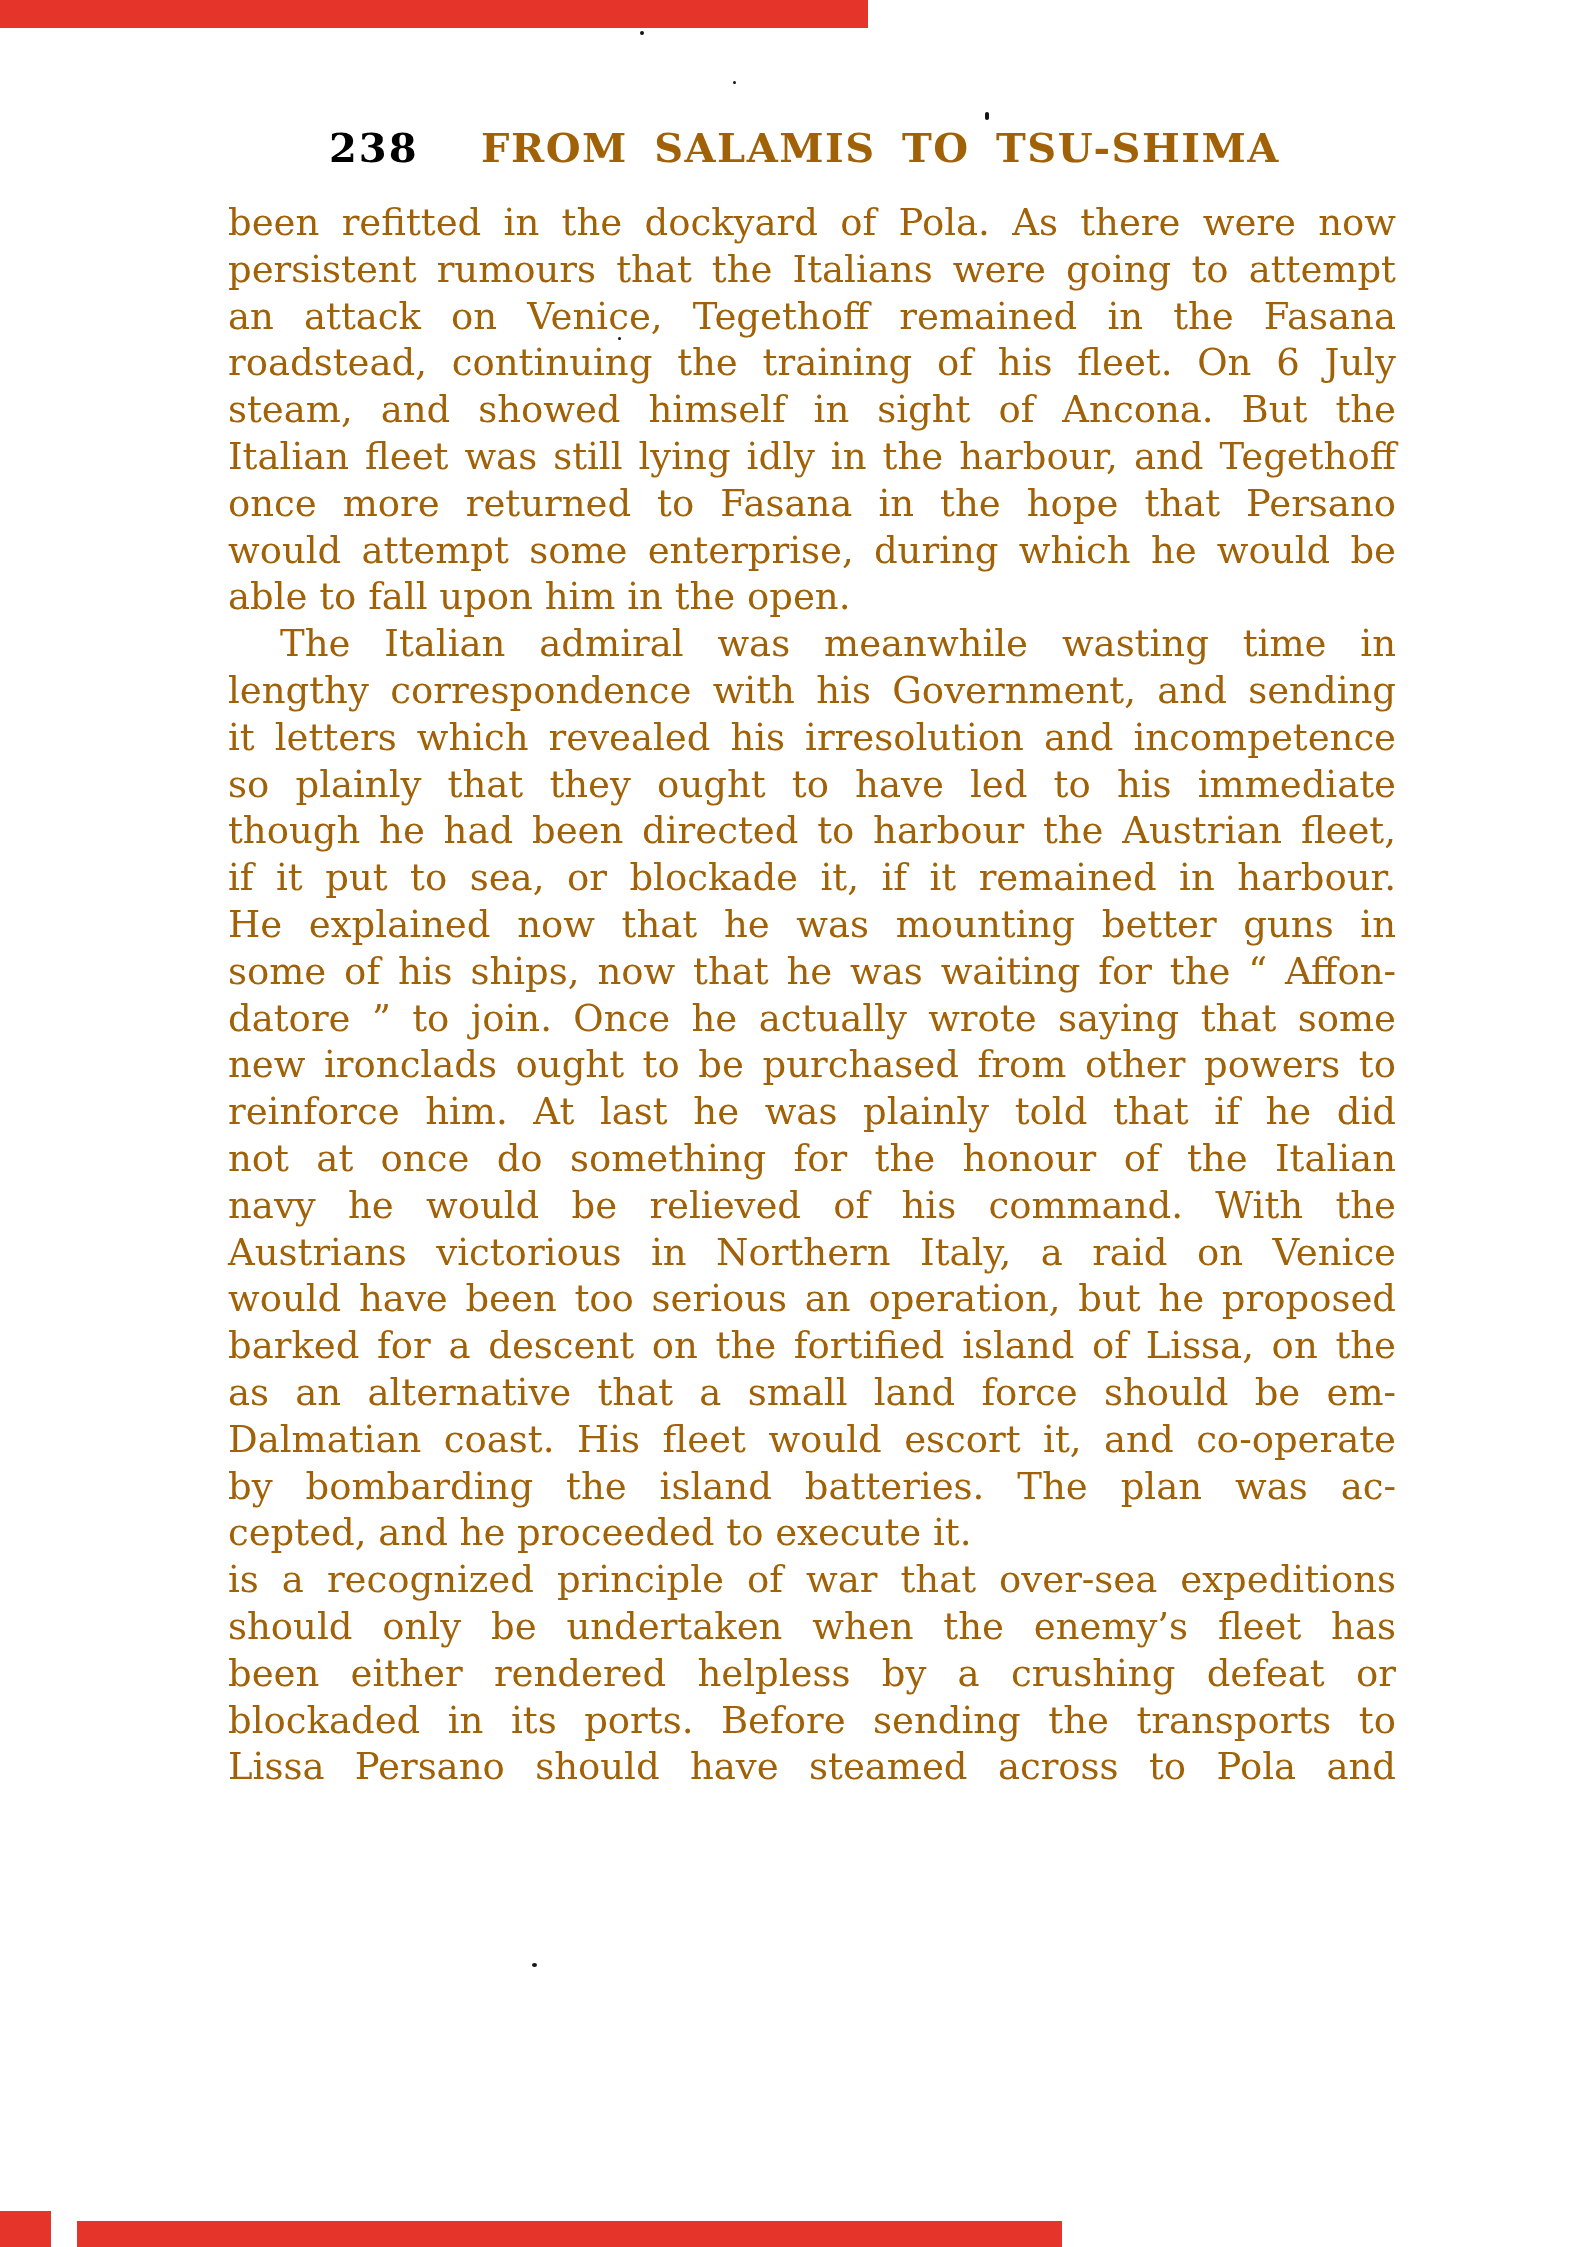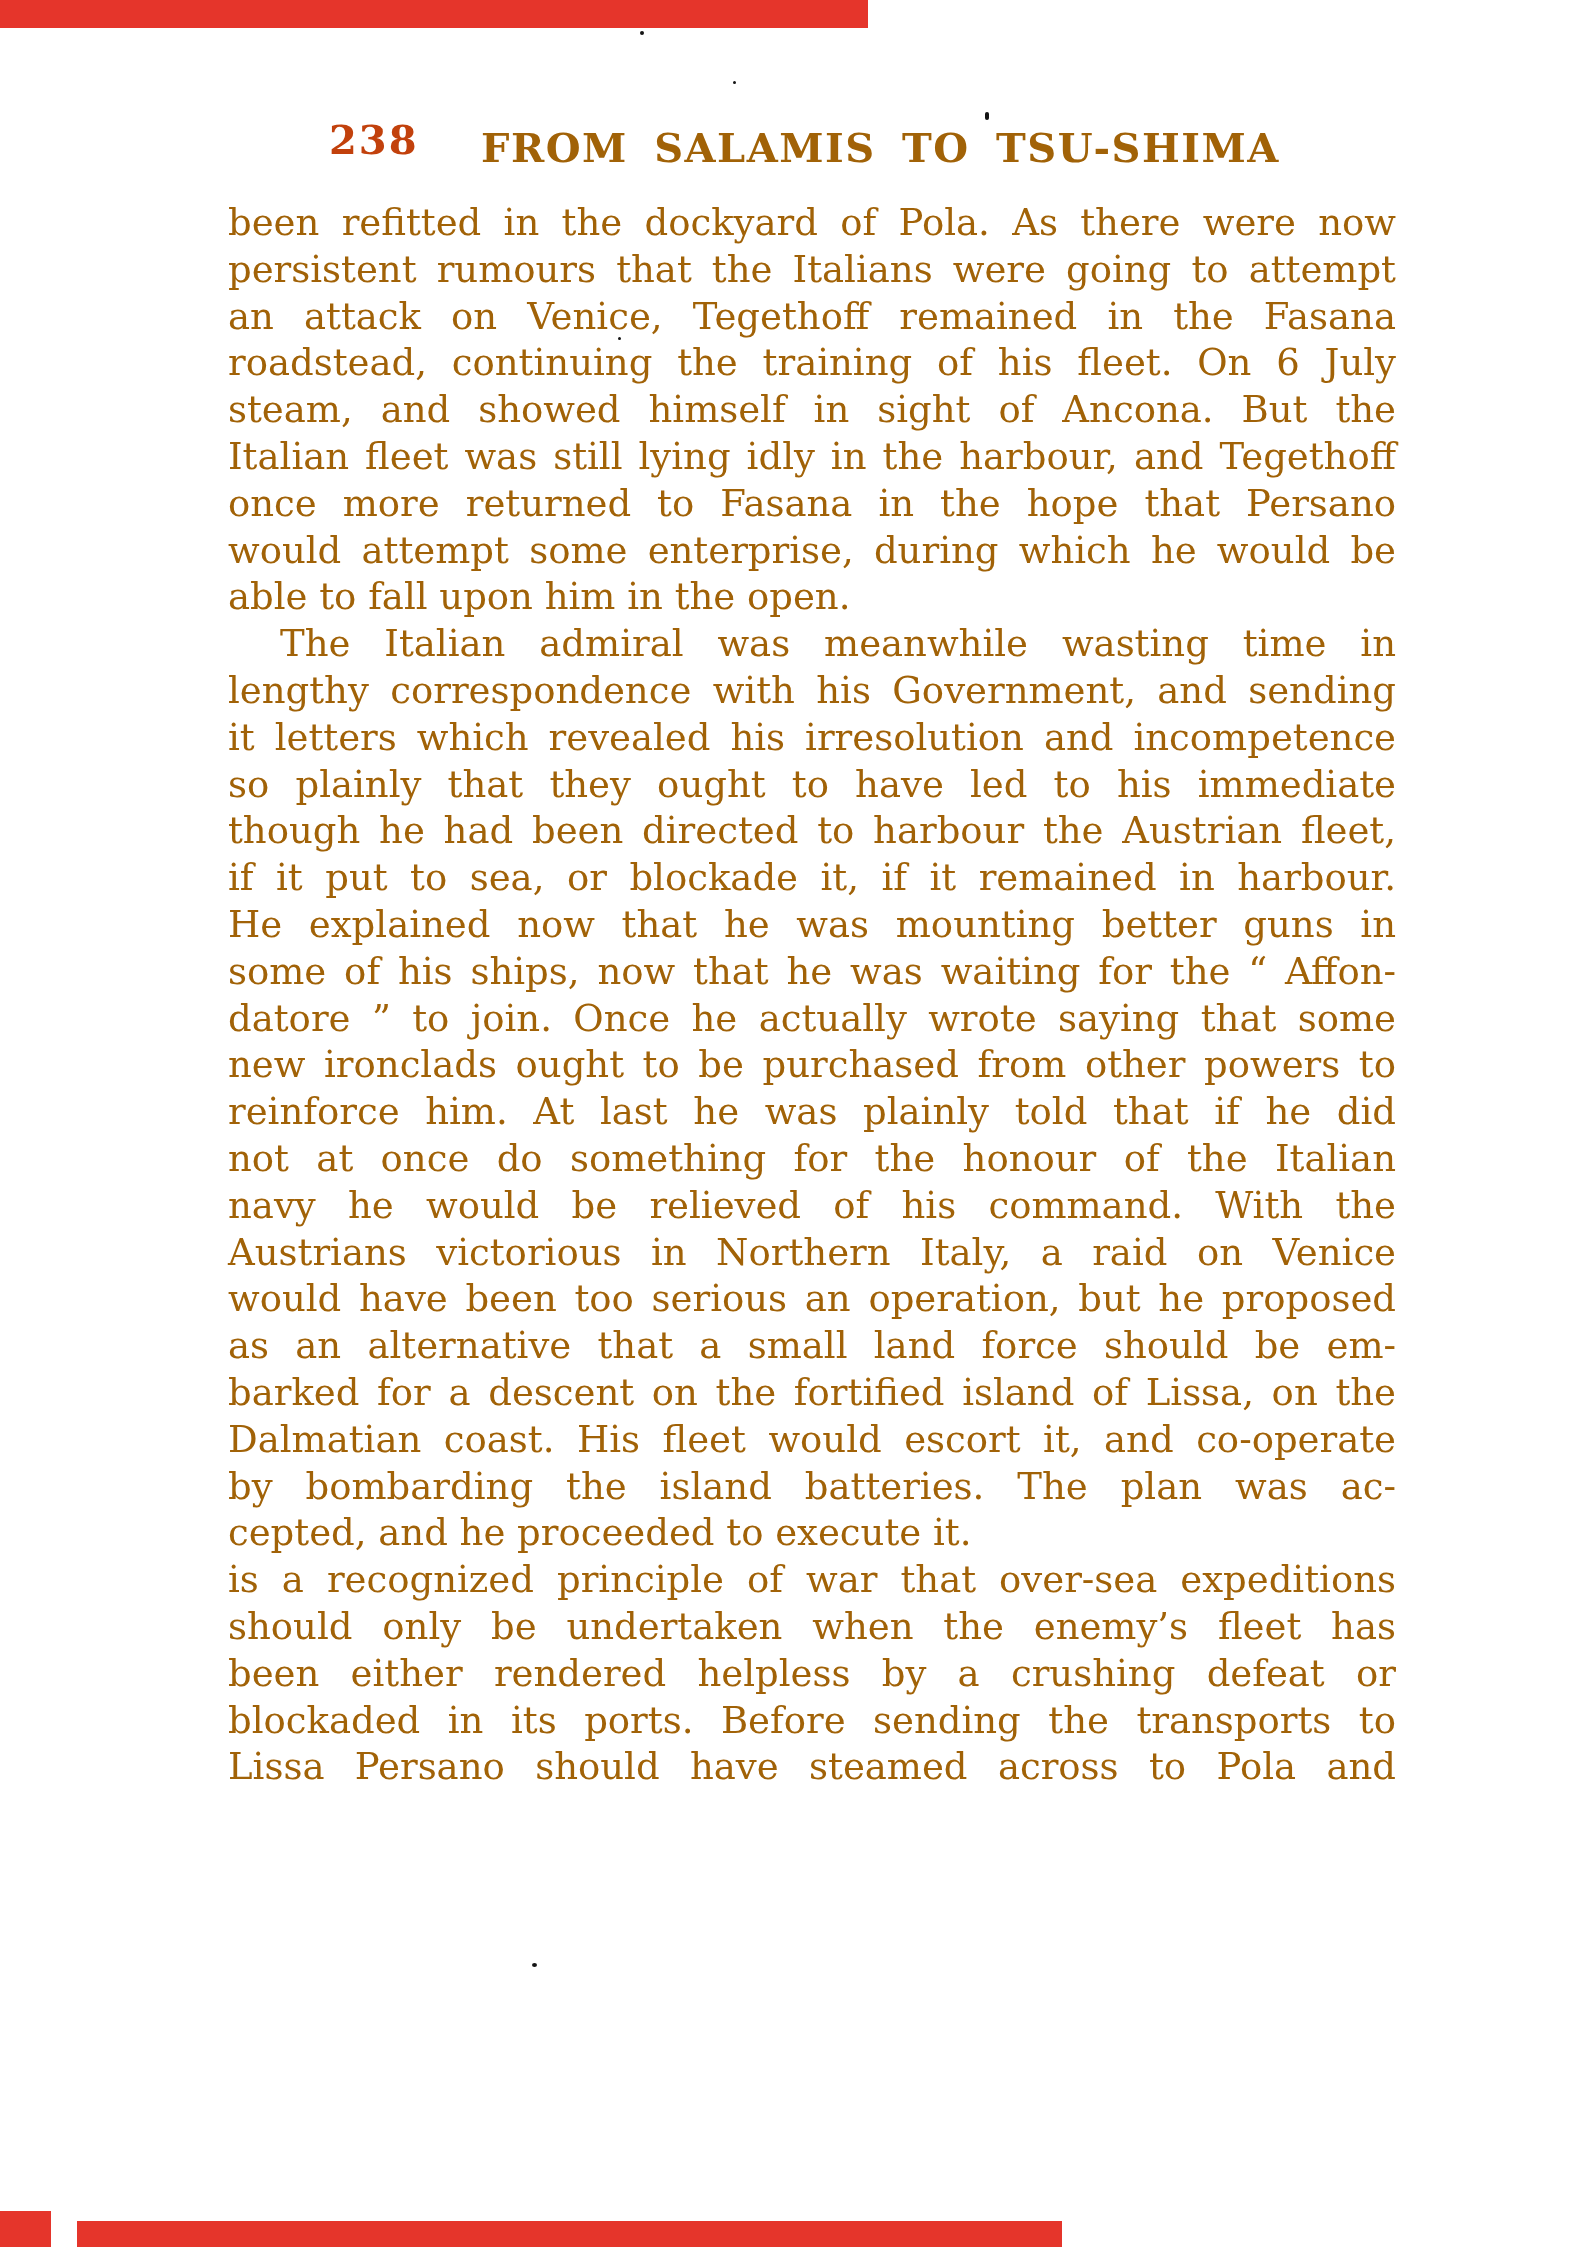--- a/index.html
+++ b/index.html
@@ -4,22 +4,22 @@
 <style>
   html,body { margin:0; padding:0; background:#ffffff; }
   .page {
     position:relative;
     width:1591px; height:2247px;
     background:#ffffff;
     font-family:"DejaVu Serif", "Liberation Serif", serif;
     overflow:hidden;
   }
   .header-num {
-    position:absolute; left:329px; top:116px;
-    font-size:40px; font-weight:bold; color:#c2410c;
+    position:absolute; left:329px; top:124px;
+    font-size:40px; font-weight:bold; color:#000000;
     letter-spacing:2px;
   }
   .header-title {
     position:absolute; left:481px; top:124px;
     font-size:40px; font-weight:bold; color:#a16207;
     letter-spacing:1.5px; word-spacing:11px;
     white-space:nowrap;
   }
   .body-text {
     position:absolute; left:228px; top:200px; width:1168px;
@@ -75,22 +75,22 @@
       <div class="line">if it put to sea, or blockade it, if it remained in harbour.</div>
       <div class="line">He explained now that he was mounting better guns in</div>
       <div class="line">some of his ships, now that he was waiting for the “ Affon-</div>
       <div class="line">datore ” to join.  Once he actually wrote saying that some</div>
       <div class="line">new ironclads ought to be purchased from other powers to</div>
       <div class="line">reinforce him.  At last he was plainly told that if he did</div>
       <div class="line">not at once do something for the honour of the Italian</div>
       <div class="line">navy he would be relieved of his command.  With the</div>
       <div class="line">Austrians victorious in Northern Italy, a raid on Venice</div>
       <div class="line">would have been too serious an operation, but he proposed</div>
+      <div class="line">barked for a descent on the fortified island of Lissa, on the</div>
       <div class="line">as an alternative that a small land force should be em-</div>
-      <div class="line">barked for a descent on the fortified island of Lissa, on the</div>
       <div class="line">Dalmatian coast.  His fleet would escort it, and co-operate</div>
       <div class="line">by bombarding the island batteries.  The plan was ac-</div>
       <div class="line no-just">cepted, and he proceeded to execute it.</div>
       <div class="line">is a recognized principle of war that over-sea expeditions</div>
       <div class="line">should only be undertaken when the enemy’s fleet has</div>
       <div class="line">been either rendered helpless by a crushing defeat or</div>
       <div class="line">blockaded in its ports.  Before sending the transports to</div>
       <div class="line">Lissa Persano should have steamed across to Pola and</div>
     </div>
 

